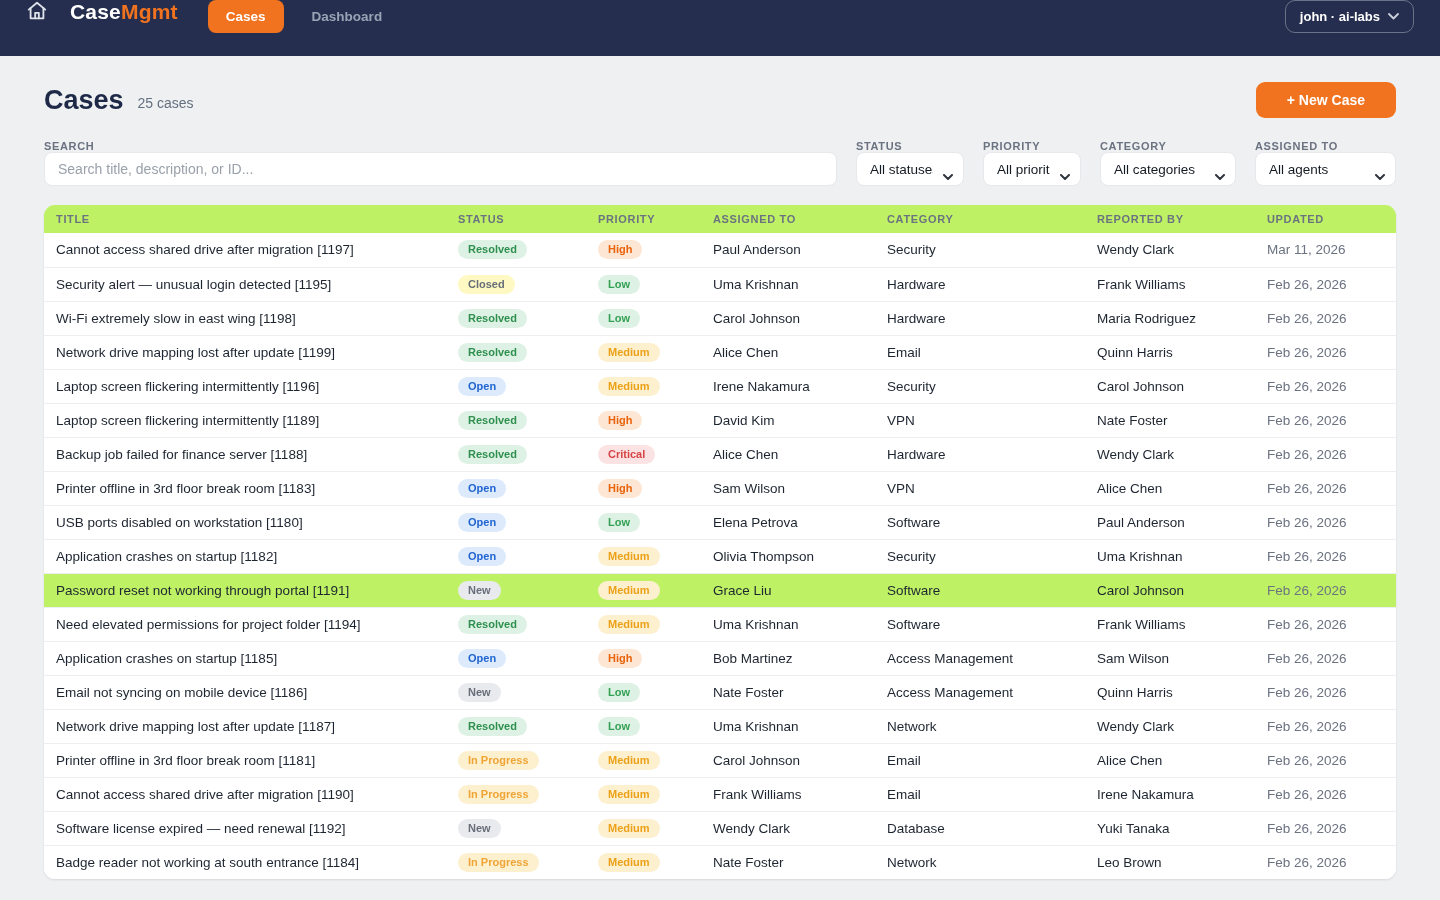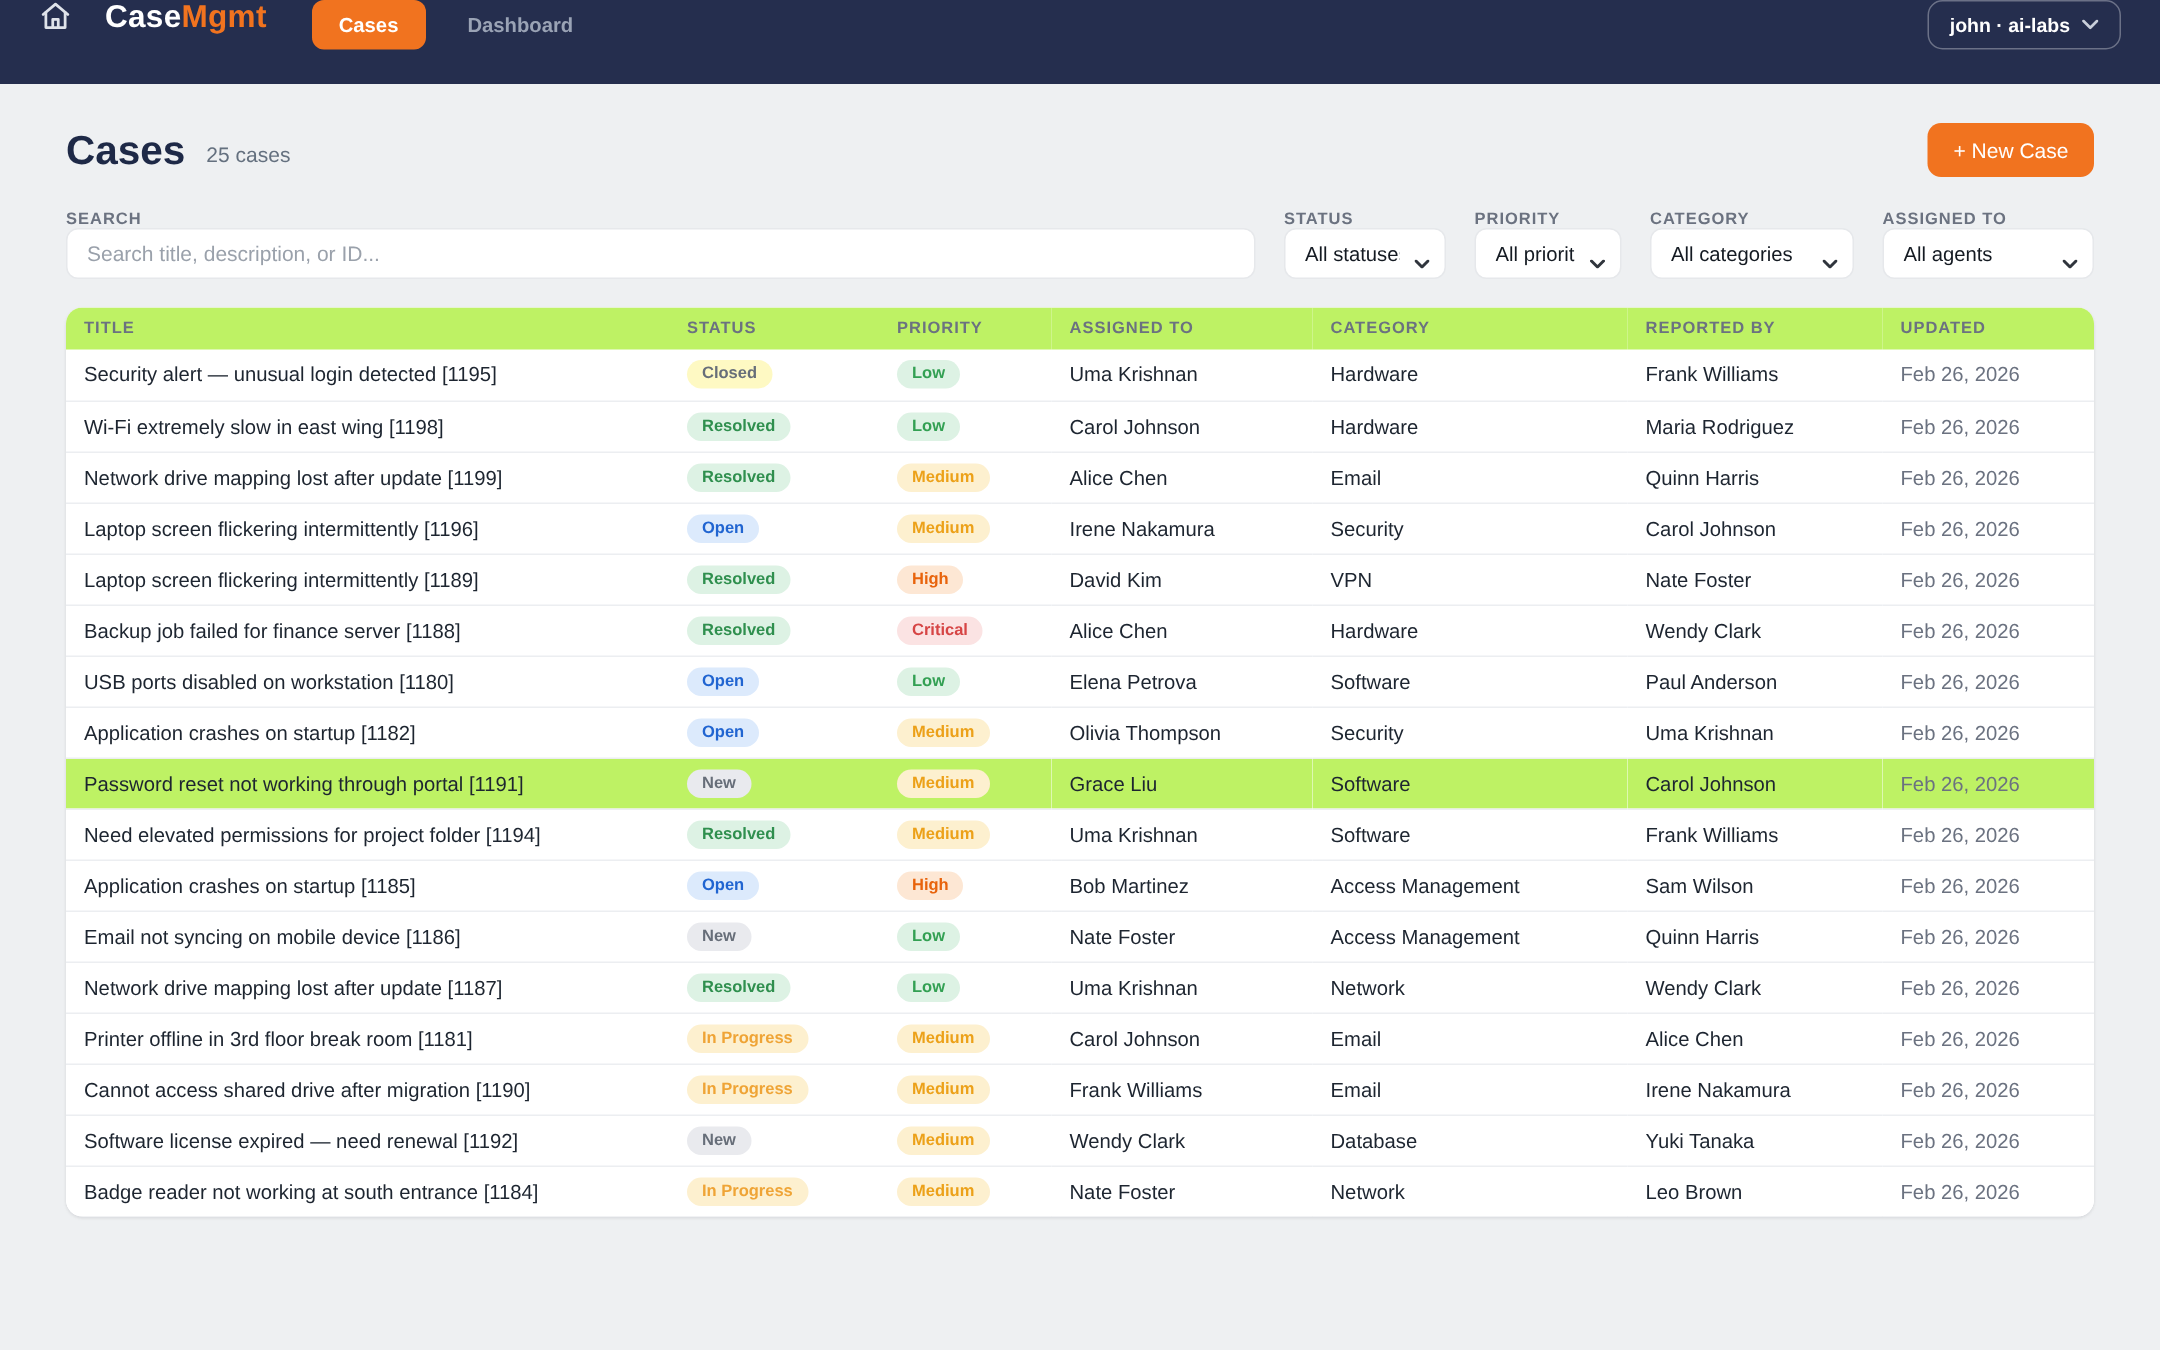--- a/index.html
+++ b/index.html
@@ -45,22 +45,22 @@
     display: flex; align-items: center;
     margin-top: 26px;
   }
   .page-title { font-size: 27px; font-weight: 800; color: #1e2947; }
   .case-count { font-size: 14px; color: #64707f; margin-left: 14px; padding-top: 6px; }
   .head-spacer { flex: 1; }
   .new-case-btn {
     background: #f1731f; color: #ffffff;
     border: none; border-radius: 9px;
     font-family: inherit;
-    font-size: 14px; font-weight: 400;
-    padding: 10px 17px; cursor: pointer;
+    font-size: 14px; font-weight: 700;
+    padding: 10px 31px; cursor: pointer;
   }
 
   
   .filters {
     display: flex; align-items: flex-end; gap: 19px;
     margin-top: 22px;
   }
   .filter-group { display: flex; flex-direction: column; }
   .filter-group.grow { flex: 1; }
   .filter-label {
@@ -254,20 +254,29 @@
           <th>TITLE</th>
           <th>STATUS</th>
           <th>PRIORITY</th>
           <th>ASSIGNED TO</th>
           <th>CATEGORY</th>
           <th>REPORTED BY</th>
           <th>UPDATED</th>
         </tr>
       </thead>
       <tbody>
+  <tr>
+    <td>Cannot access shared drive after migration [1197]</td>
+    <td><span class="badge" style="background: rgb(221, 242, 228); color: rgb(47, 143, 78);">Resolved</span></td>
+    <td><span class="badge" style="background: rgb(253, 231, 212); color: rgb(232, 99, 12);">High</span></td>
+    <td>Paul Anderson</td>
+    <td>Security</td>
+    <td>Wendy Clark</td>
+    <td class="updated-cell">Mar 11, 2026</td>
+  </tr>
 
   <tr>
     <td>Security alert — unusual login detected [1195]</td>
     <td><span class="badge" style="background: #fef9c3; color: rgb(103, 110, 121);">Closed</span></td>
     <td><span class="badge" style="background: rgb(221, 242, 228); color: rgb(51, 160, 83);">Low</span></td>
     <td>Uma Krishnan</td>
     <td>Hardware</td>
     <td>Frank Williams</td>
     <td class="updated-cell">Feb 26, 2026</td>
   </tr>
@@ -316,20 +325,29 @@
   <tr>
     <td>Backup job failed for finance server [1188]</td>
     <td><span class="badge" style="background: rgb(221, 242, 228); color: rgb(47, 143, 78);">Resolved</span></td>
     <td><span class="badge" style="background: rgb(251, 227, 227); color: rgb(214, 69, 69);">Critical</span></td>
     <td>Alice Chen</td>
     <td>Hardware</td>
     <td>Wendy Clark</td>
     <td class="updated-cell">Feb 26, 2026</td>
   </tr>
 
+  <tr>
+    <td>Printer offline in 3rd floor break room [1183]</td>
+    <td><span class="badge" style="background: rgb(220, 234, 252); color: rgb(33, 101, 209);">Open</span></td>
+    <td><span class="badge" style="background: rgb(253, 231, 212); color: rgb(232, 99, 12);">High</span></td>
+    <td>Sam Wilson</td>
+    <td>VPN</td>
+    <td>Alice Chen</td>
+    <td class="updated-cell">Feb 26, 2026</td>
+  </tr>
 
   <tr>
     <td>USB ports disabled on workstation [1180]</td>
     <td><span class="badge" style="background: rgb(220, 234, 252); color: rgb(33, 101, 209);">Open</span></td>
     <td><span class="badge" style="background: rgb(221, 242, 228); color: rgb(51, 160, 83);">Low</span></td>
     <td>Elena Petrova</td>
     <td>Software</td>
     <td>Paul Anderson</td>
     <td class="updated-cell">Feb 26, 2026</td>
   </tr>

